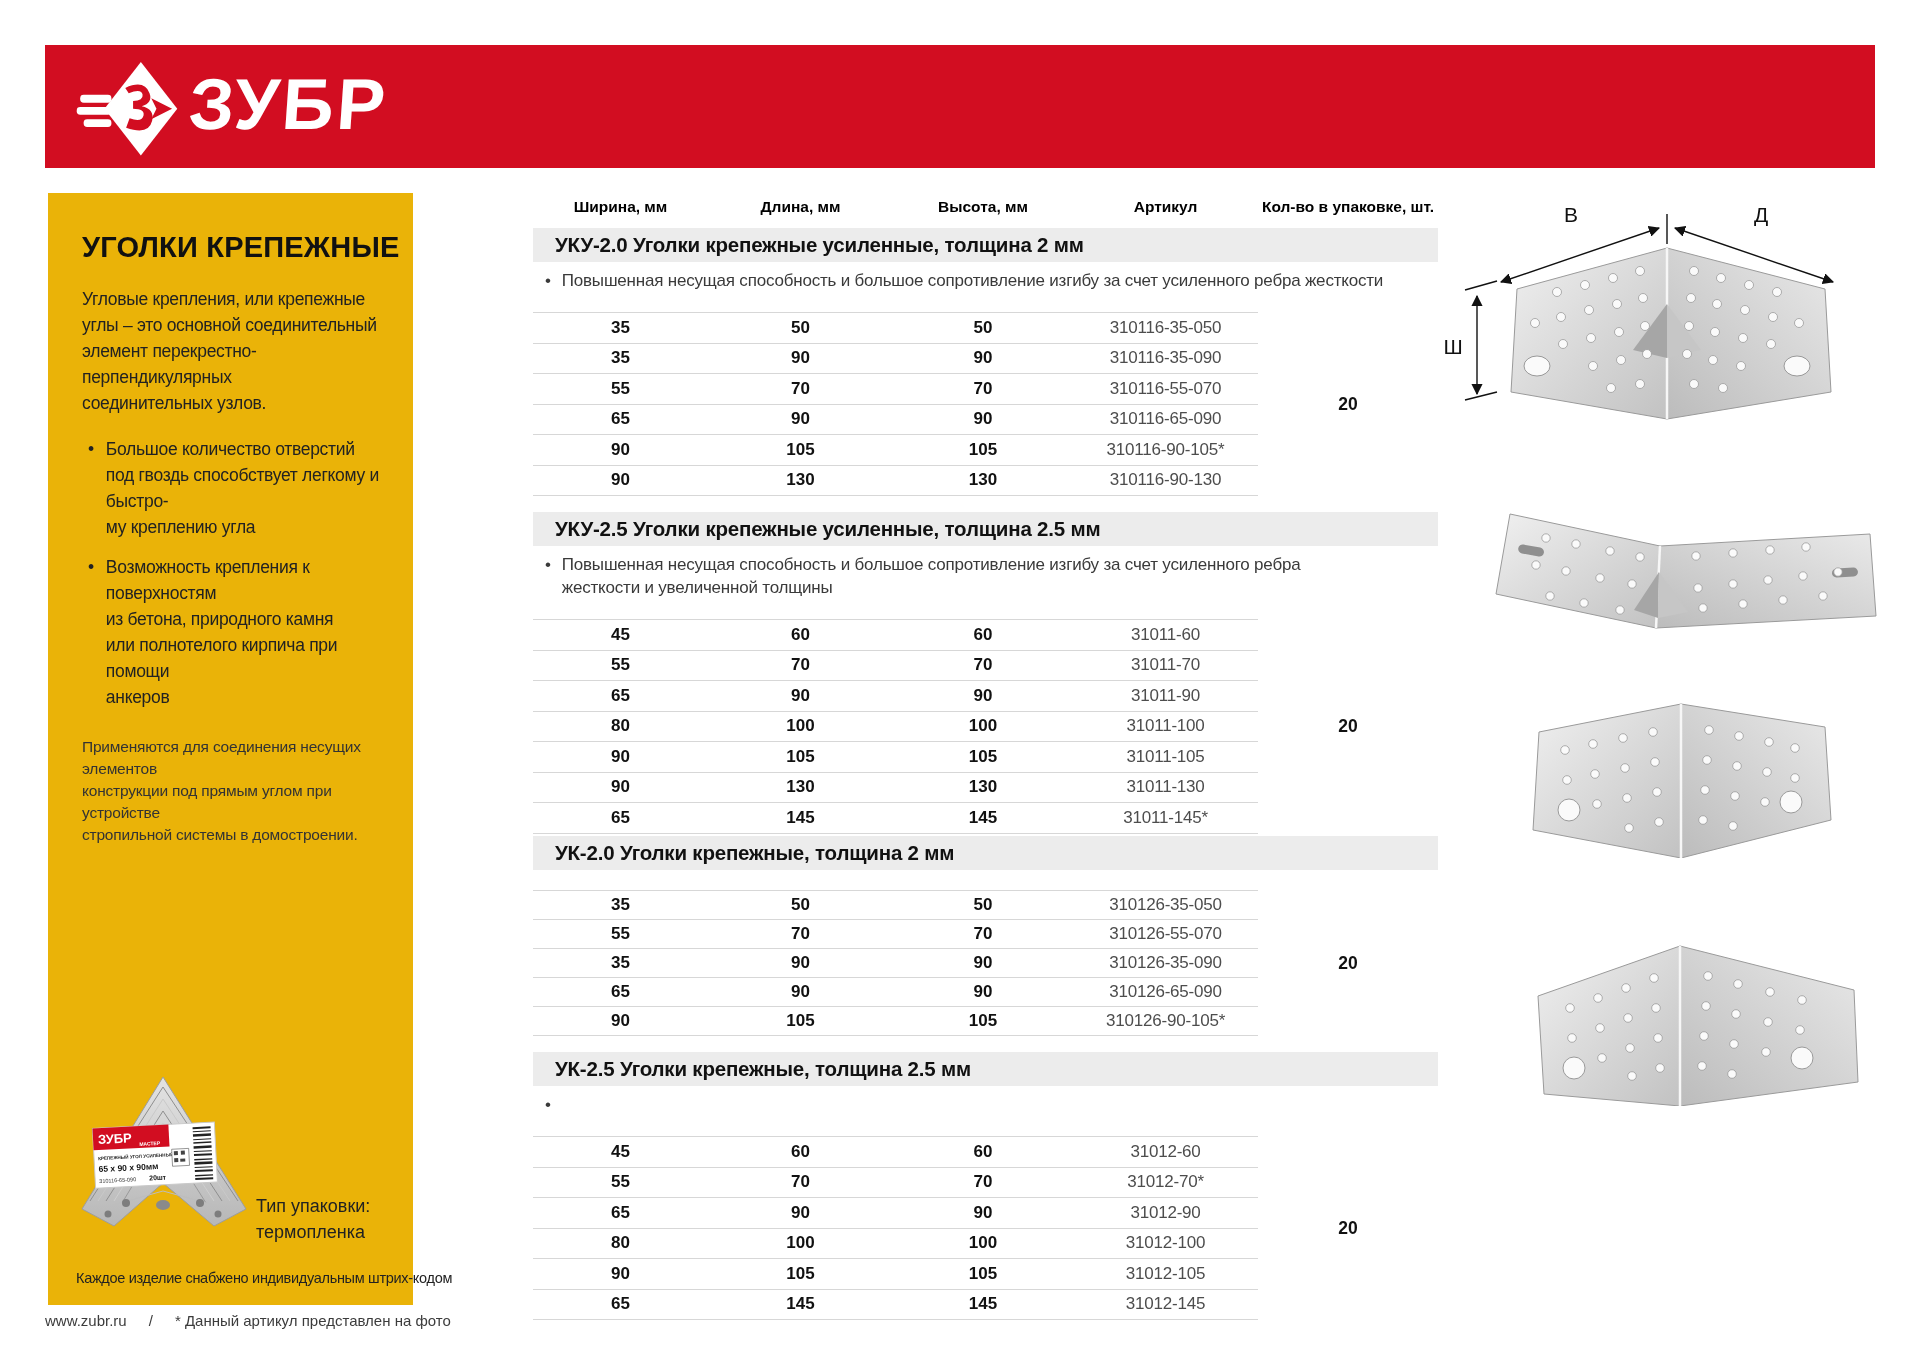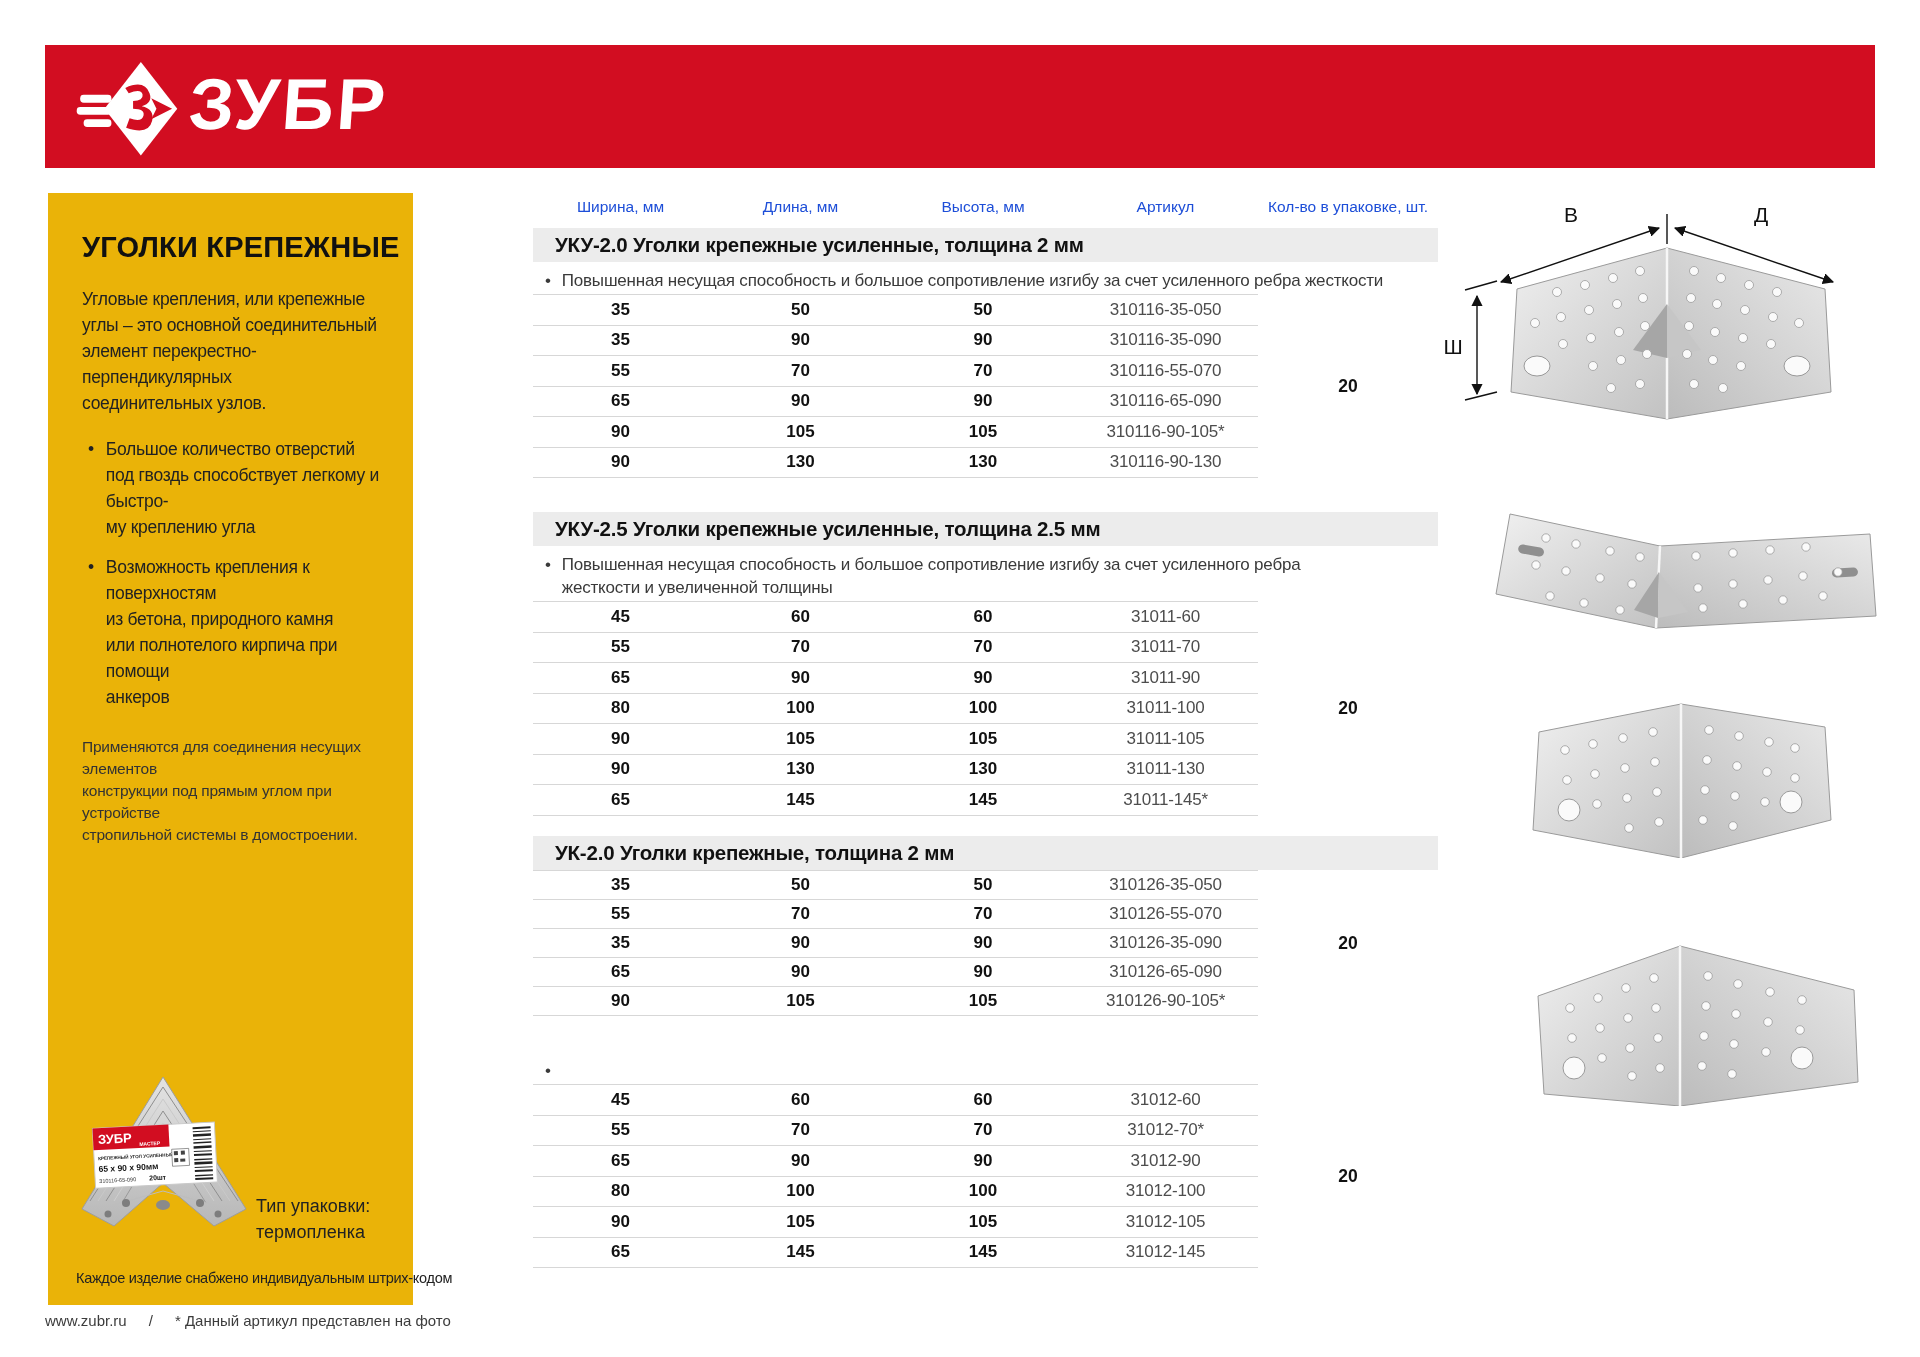--- a/index.html
+++ b/index.html
@@ -29,30 +29,30 @@
   .package{position:absolute;left:20px;top:858px;width:210px;height:215px;}
   .pkg-caption{position:absolute;left:208px;top:1000px;font-size:18px;line-height:26px;
                color:#222;white-space:pre-line;}
   .barcode-note{position:absolute;left:28px;top:1062px;font-size:14.5px;color:#222;
                 white-space:nowrap;letter-spacing:-.3px;}
 
   
   .content{position:absolute;left:533px;top:0;width:905px;}
   .col-headers{position:absolute;top:198px;left:0;width:905px;display:grid;
                grid-template-columns:175px 185px 180px 185px 180px;}
-  .col-headers span{text-align:center;font-size:15.5px;font-weight:400;color:#1d4ed8;}
+  .col-headers span{text-align:center;font-size:15.5px;font-weight:700;color:#000000;}
   .group{position:absolute;left:0;width:905px;}
   .g1{top:228px;} .g2{top:512px;} .g3{top:836px;} .g4{top:1052px;}
   .group-bar{height:34px;background:#ececec;display:flex;align-items:center;
              padding-left:22px;font-size:20.5px;font-weight:800;color:#111;letter-spacing:-.2px;}
   .feature{display:flex;margin:7px 0 2px 12px;font-size:17px;line-height:23px;color:#3a3a3a;
            letter-spacing:-.2px;}
   .feature .marker{margin-right:11px;}
   .feature .ftext{white-space:pre-line;}
-  .rows-wrap{position:relative;margin-top:0;}
+  .rows-wrap{position:relative;margin-top:20px;}
   .rows{width:725px;border-top:1px solid #d7d7d7;}
   .trow{display:grid;grid-template-columns:175px 185px 180px 185px;height:29.5px;
         align-items:center;border-bottom:1px solid #d7d7d7;}
   .g3 .trow{height:28px;}
   .tcell{text-align:center;font-size:17px;}
   .tcell.c0,.tcell.c1,.tcell.c2{font-weight:700;color:#111;}
   .tcell.c3{color:#4d4d4d;letter-spacing:-.2px;}
   .qty{position:absolute;left:725px;top:0;bottom:0;width:180px;display:flex;
        align-items:center;justify-content:center;font-size:17.5px;font-weight:700;color:#111;}
 
@@ -318,20 +318,21 @@
               <span class="tcell c1">105</span>
               <span class="tcell c2">105</span>
               <span class="tcell c3">310126-90-105*</span>
             </div>
           </div>
         <div class="qty">20</div>
       </div>
     </section>
 
     <section class="group g4">
+      <div class="group-bar">УК-2.5  Уголки крепежные, толщина 2.5 мм</div>
       <div class="feature">
         <span class="marker">•</span>
       </div>
       <div class="rows-wrap">
         <div class="rows">
             <div class="trow">
               <span class="tcell c0">45</span>
               <span class="tcell c1">60</span>
               <span class="tcell c2">60</span>
               <span class="tcell c3">31012-60</span>

